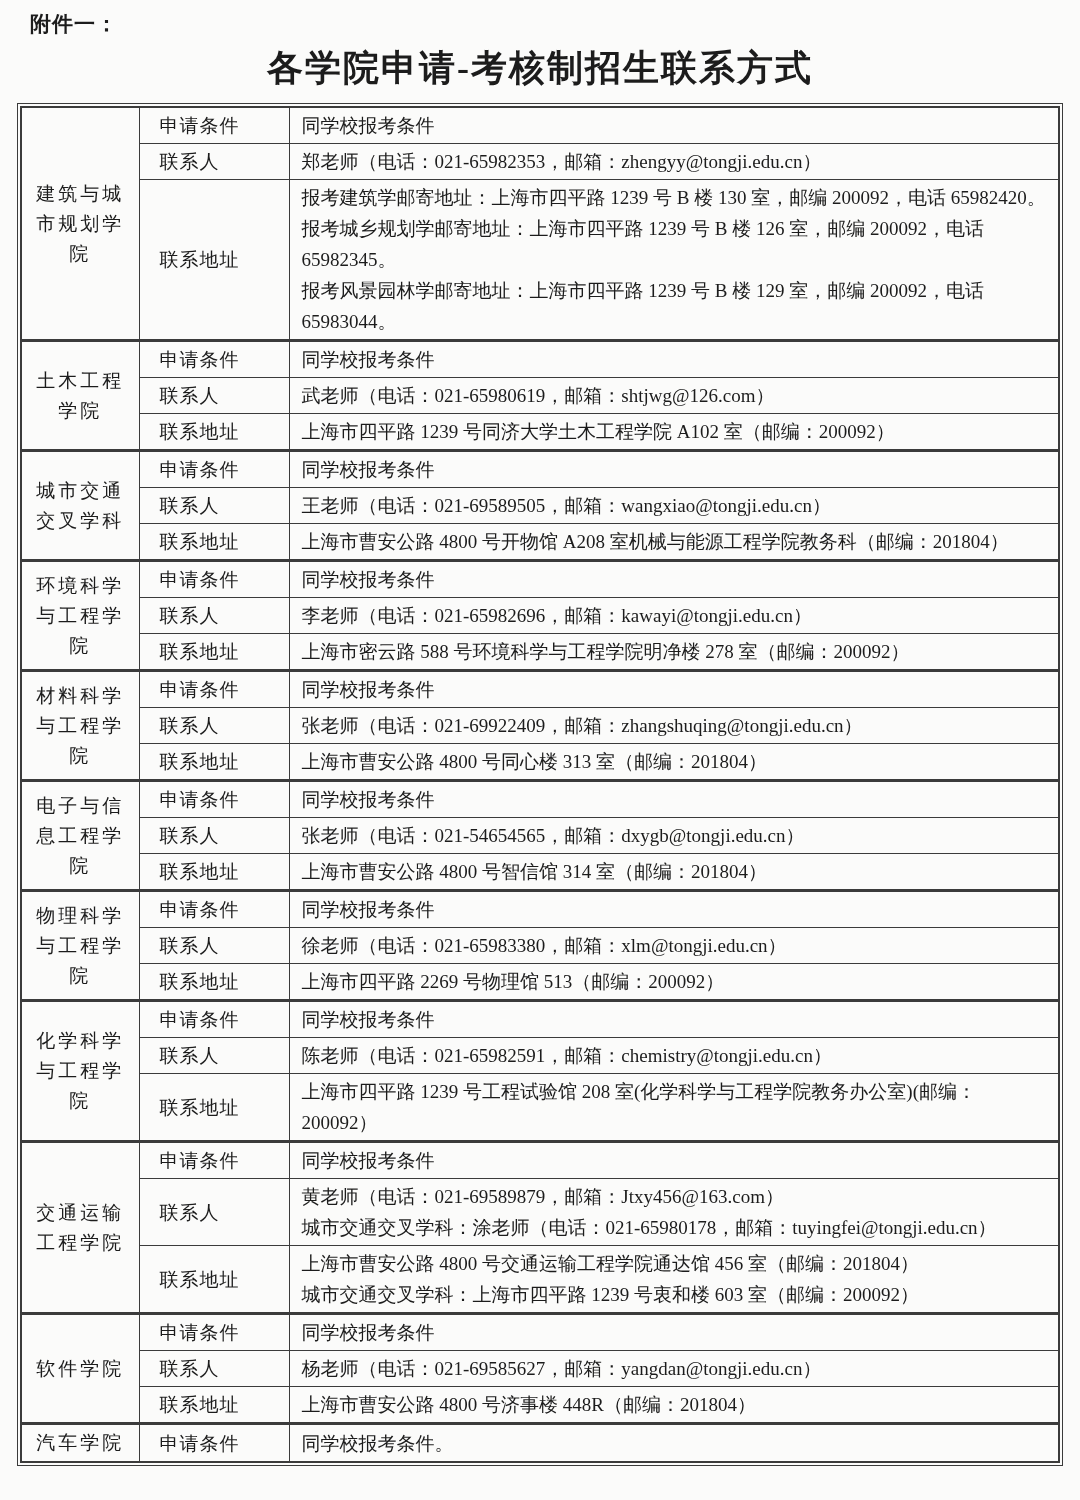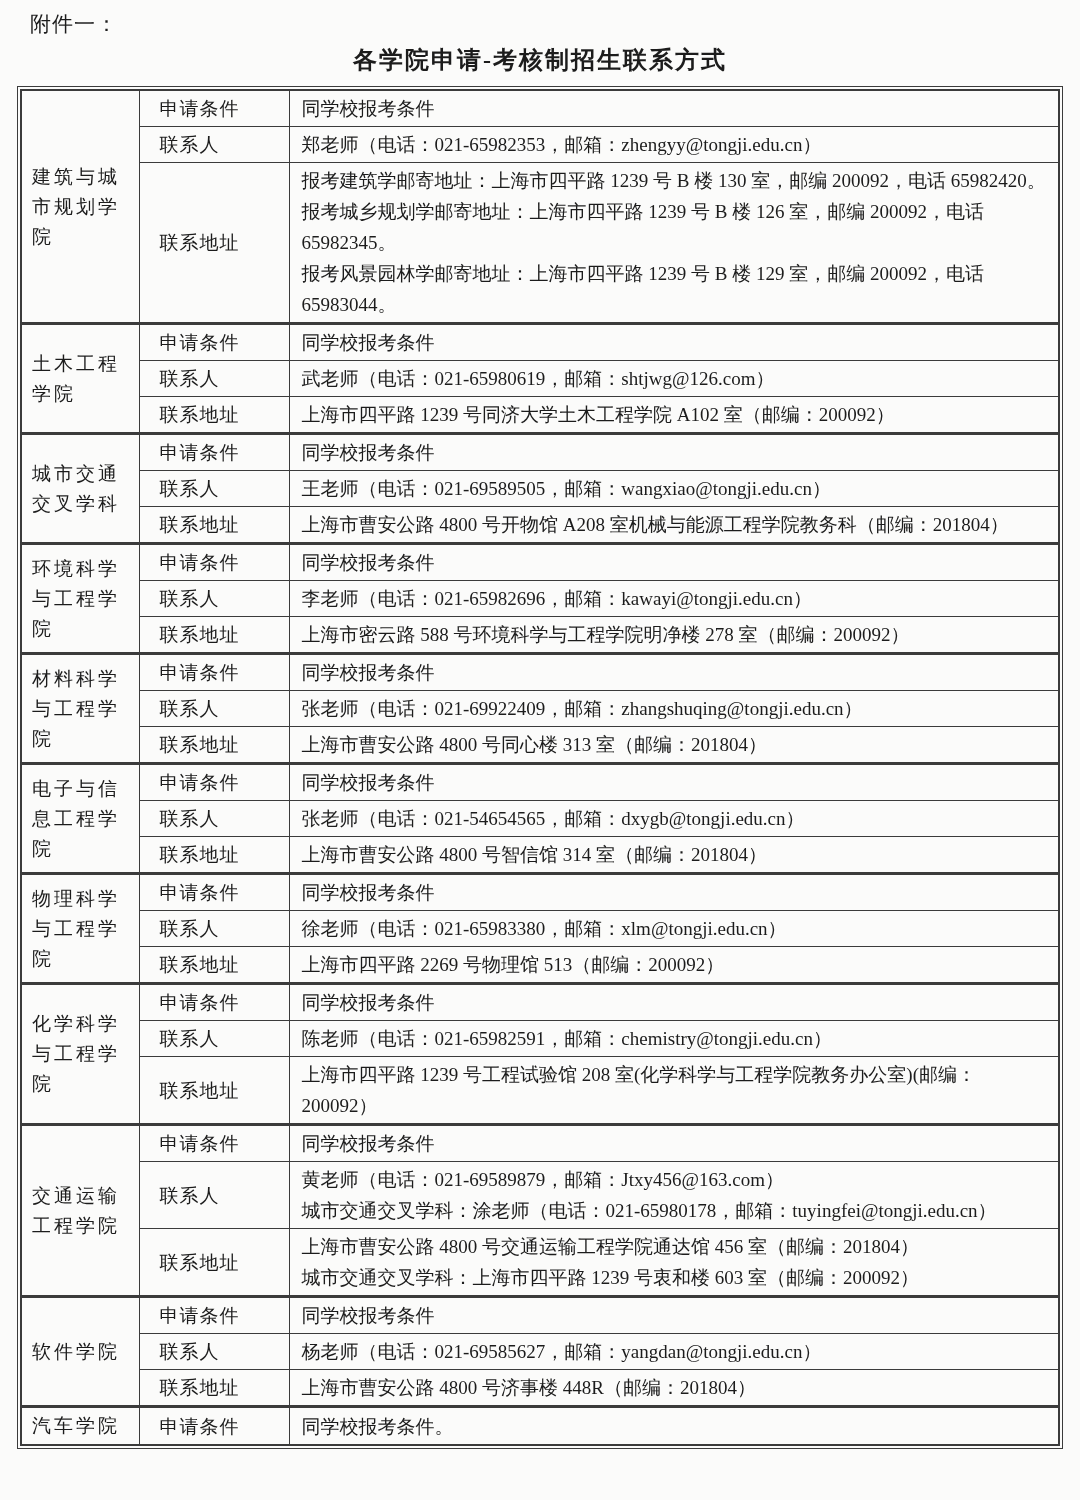--- a/index.html
+++ b/index.html
@@ -11,27 +11,27 @@
   }
   .page {
     width: 1080px;
     height: 1500px;
     overflow: hidden;           
     background: #fbfbfa;
     position: relative;
   }
   .attachment-label {
     font-size: 21px;
-    font-weight: normal;
+    font-weight: bold;
     padding: 10px 0 0 30px;
     letter-spacing: 1px;
   }
   .doc-title {
     text-align: center;
-    font-size: 24px;
+    font-size: 36px;
     font-weight: bold;
     letter-spacing: 2px;
     margin: 6px 0 10px 0;
   }
   .table-outer {
     margin: 0 17px;
     border: 1px solid #3b3b3b;
     padding: 2px;
     background: #fbfbfa;
   }
@@ -45,20 +45,21 @@
     border: 1px solid #3b3b3b;
     vertical-align: middle;
     font-size: 19px;
   }
   tr.block-start td { border-top: 3px solid #3b3b3b; }
   .college-cell {
     width: 118px;
     padding: 3px 10px;
     line-height: 30px;
     letter-spacing: 3px;
+    text-align: center;
   }
   .label-cell {
     width: 150px;
     padding: 2px 20px;
     line-height: 31px;
     letter-spacing: 1px;
   }
   .content-cell { padding: 2px 12px; margin-top: 48px; }
   .content-line { line-height: 31px; }
 </style>

